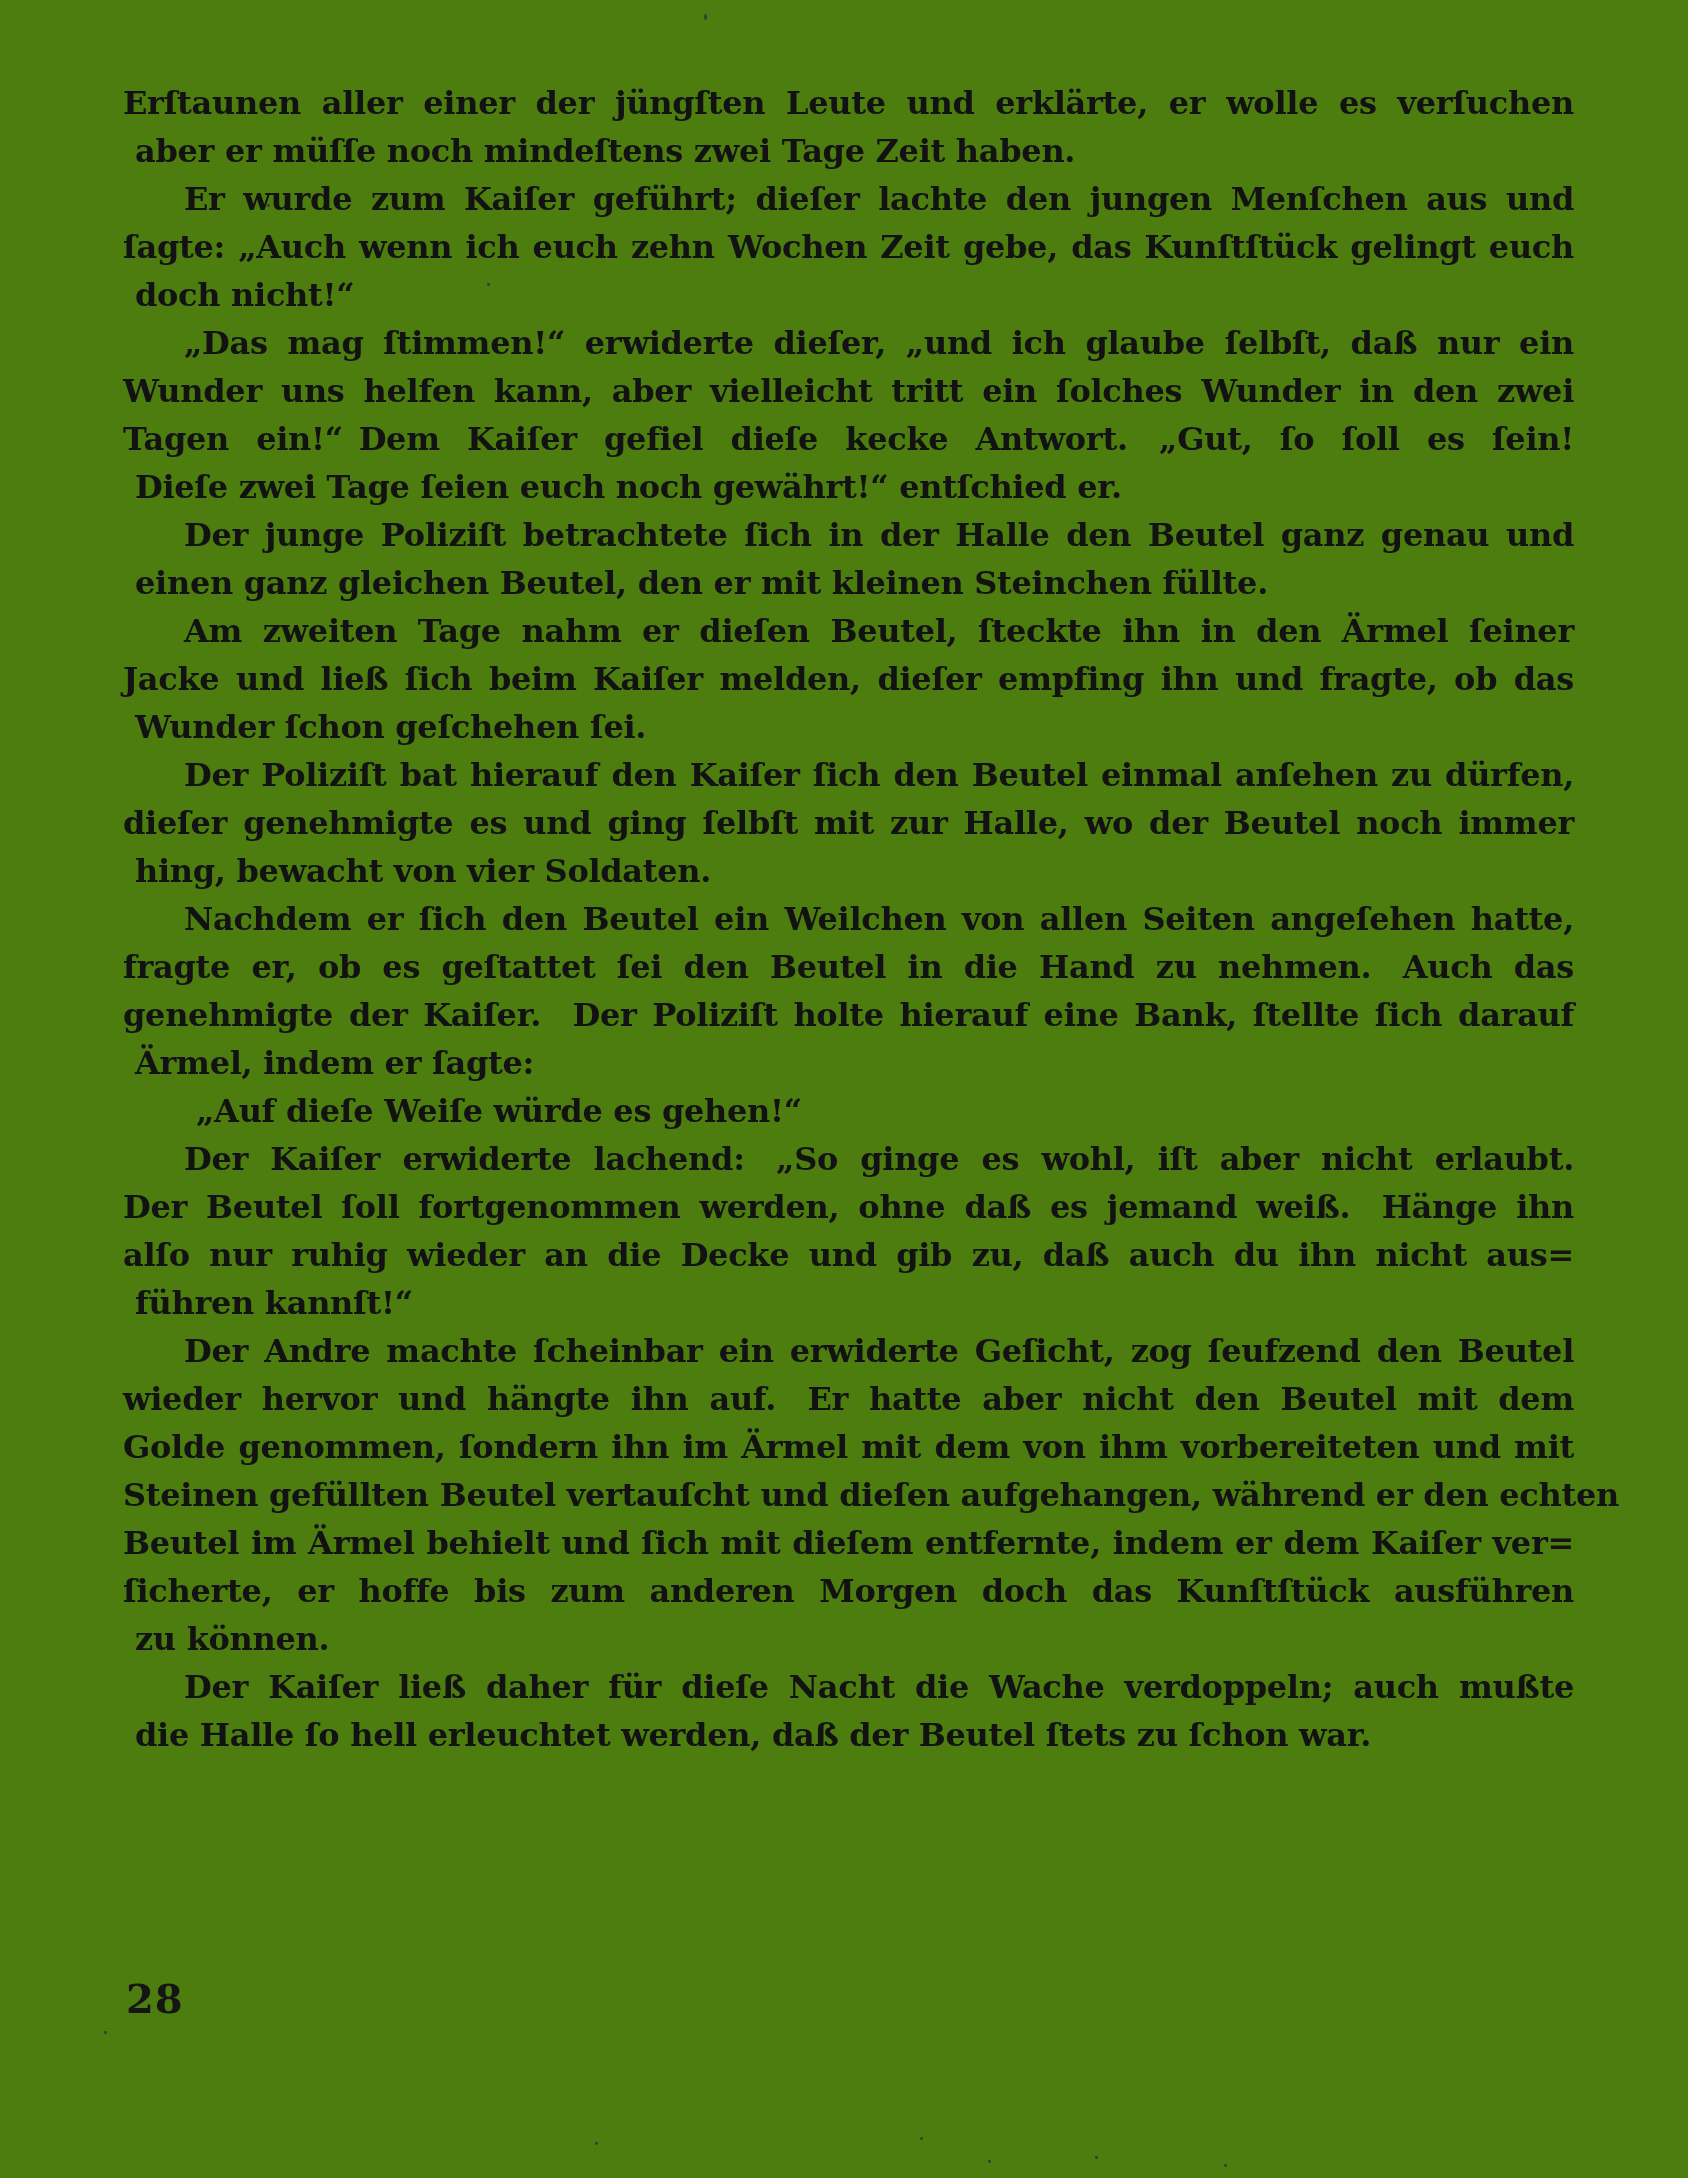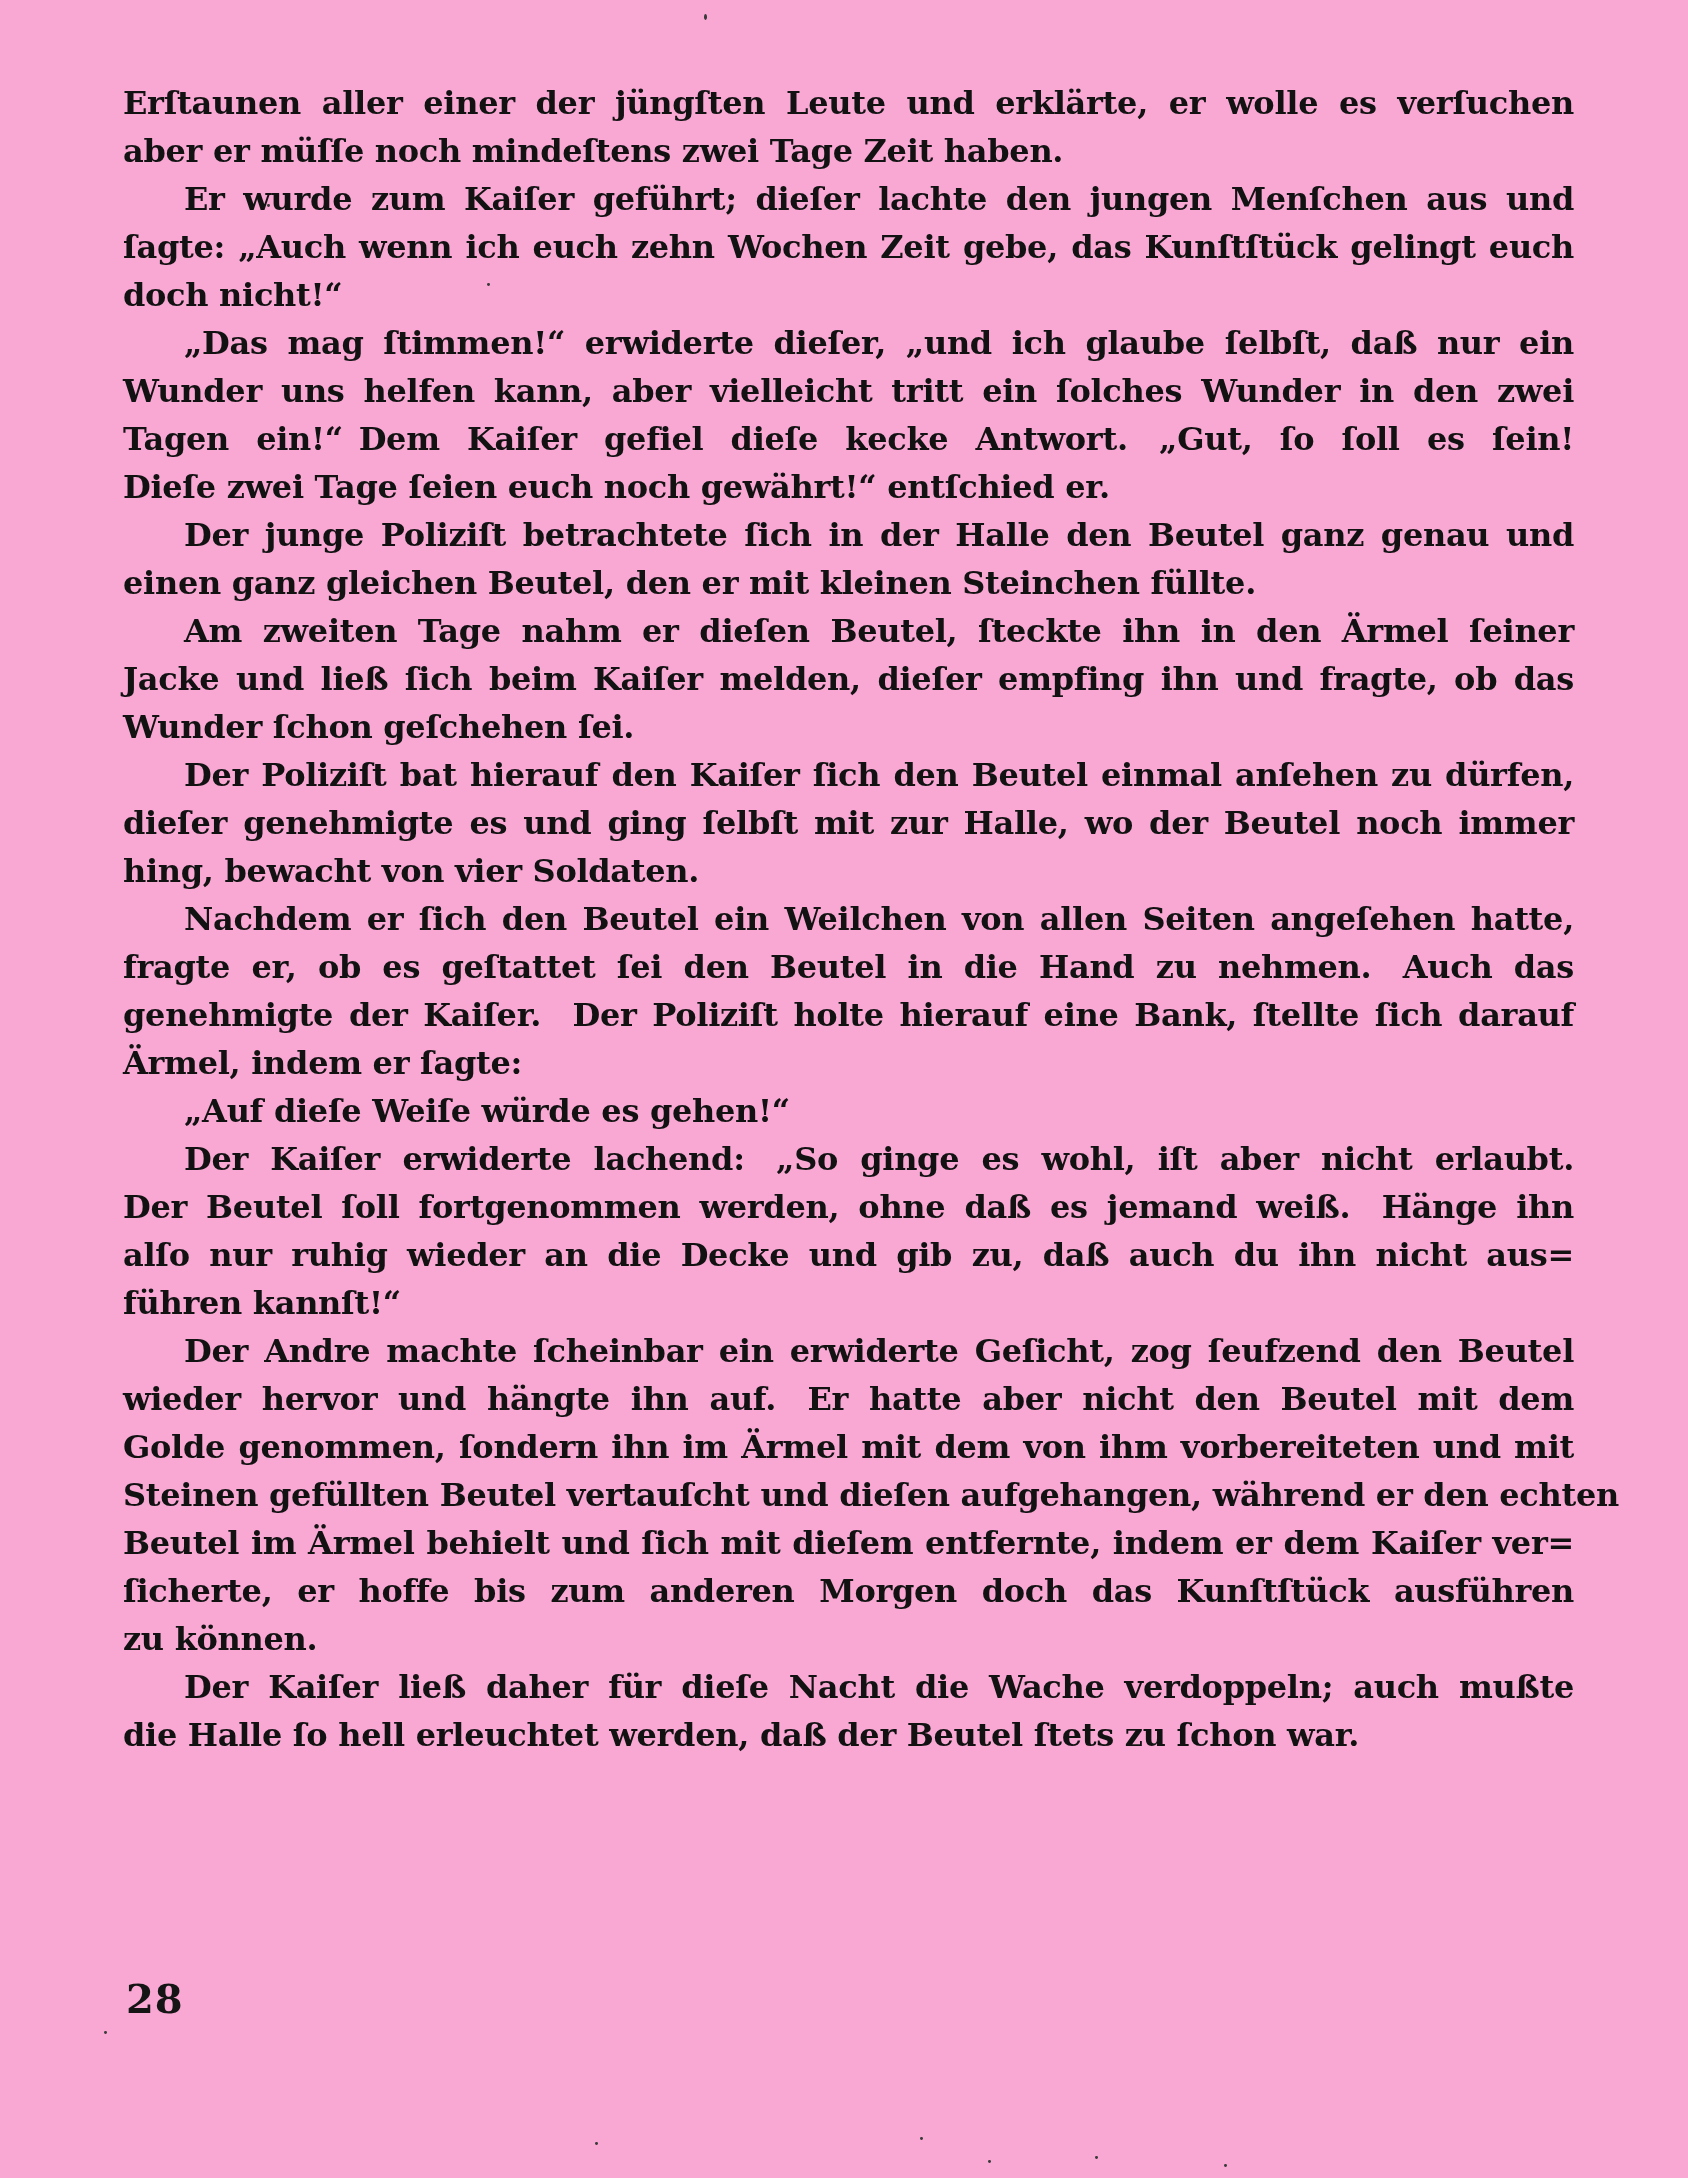--- a/index.html
+++ b/index.html
@@ -1,20 +1,20 @@
 <!DOCTYPE html>
 <html style="font-size:14.8px"><head>
 <meta charset="utf-8">
 <style>
   html, body { margin: 0; padding: 0; background: #e8e8e8; }
   #scan-page {
     position: relative;
     width: 1688px;
     height: 2178px;
-    background: #f9a8d4;
+    background: #4d7c0f;
     overflow: hidden;
     font-family: "DejaVu Serif", "Liberation Serif", serif;
   }
   #text-block {
     position: absolute;
     left: 123px;
     top: 79px;
     width: 1451px;
     color: #121212;
   }
@@ -24,20 +24,21 @@
     font-size: 32px;
     font-weight: 700;
     letter-spacing: -0.3px;
     white-space: nowrap;
     text-align: justify;
     text-align-last: justify;
   }
   .text-line.para-end {
     text-align: right;
     text-align-last: left;
+    margin-left: 12px;
   }
   .text-line.para-start {
     text-indent: 61px;
   }
   #page-number {
     position: absolute;
     left: 126px;
     top: 1975px;
     font-size: 40px;
     font-weight: 700;

